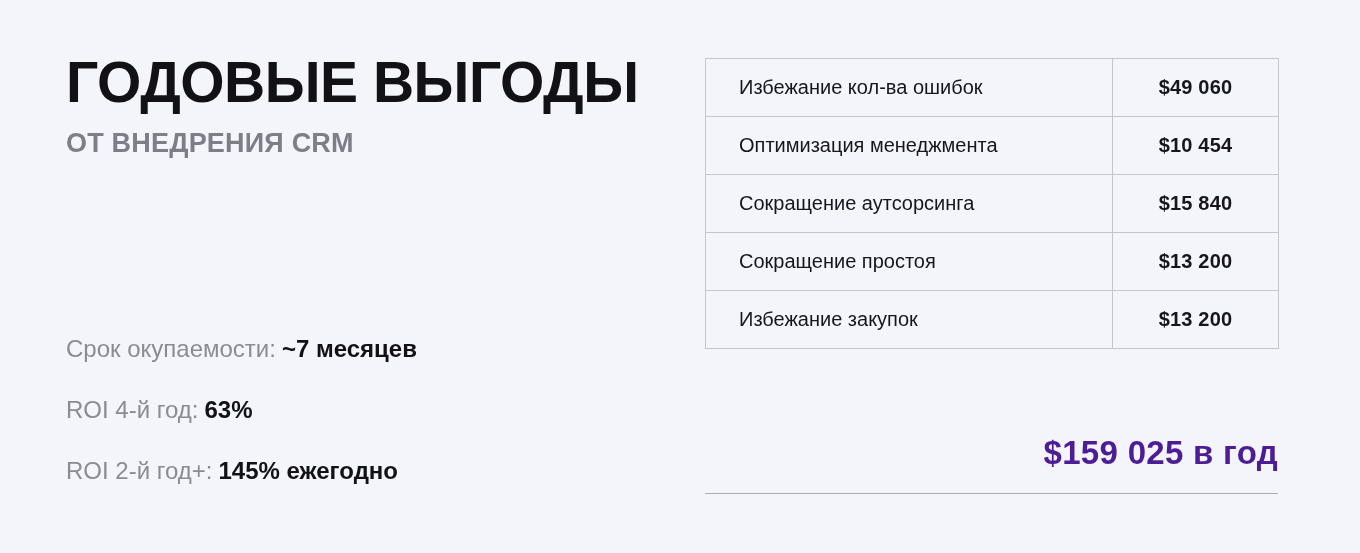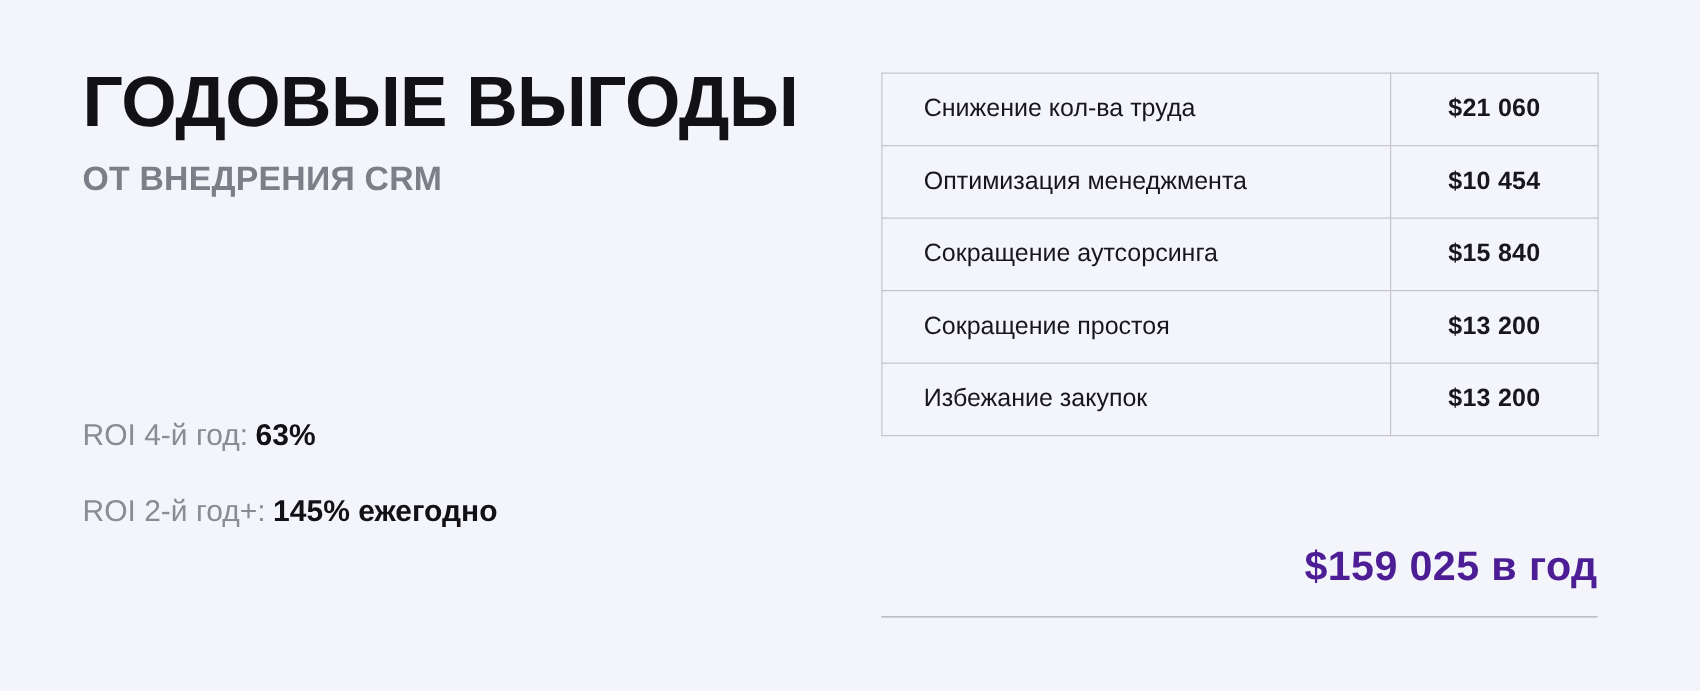--- a/index.html
+++ b/index.html
@@ -153,40 +153,43 @@
 
   <div class="left-col">
 
     <div class="title-block">
       <h1 class="page-title">ГОДОВЫЕ ВЫГОДЫ</h1>
       <h2 class="page-subtitle">ОТ ВНЕДРЕНИЯ CRM</h2>
     </div>
 
     <div class="metrics">
 
+      <div class="metric-row">
+        <span class="metric-label">Срок окупаемости:</span><span class="metric-value">~7 месяцев</span>
+      </div>
 
       <div class="metric-row">
         <span class="metric-label">ROI 4-й год:</span><span class="metric-value">63%</span>
       </div>
 
       <div class="metric-row">
         <span class="metric-label">ROI 2-й год+:</span><span class="metric-value">145% ежегодно</span>
       </div>
 
     </div>
   </div>
 
   <div class="right-col">
     <table class="benefits-table">
       <tbody>
 
 
         <tr>
-          <td class="cell-label">Снижение кол-ва труда</td>
-          <td class="cell-value">$21 060</td>
+          <td class="cell-label">Избежание кол-ва ошибок</td>
+          <td class="cell-value">$49 060</td>
         </tr>
 
         <tr>
           <td class="cell-label">Оптимизация менеджмента</td>
           <td class="cell-value">$10 454</td>
         </tr>
 
         <tr>
           <td class="cell-label">Сокращение аутсорсинга</td>
           <td class="cell-value">$15 840</td>

